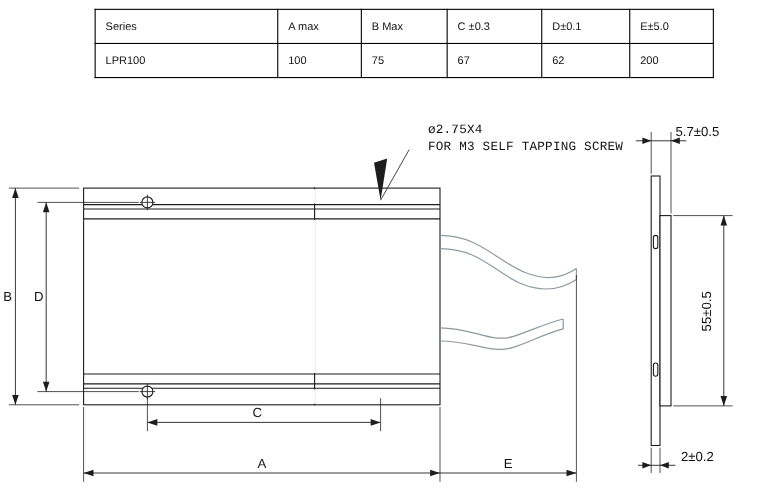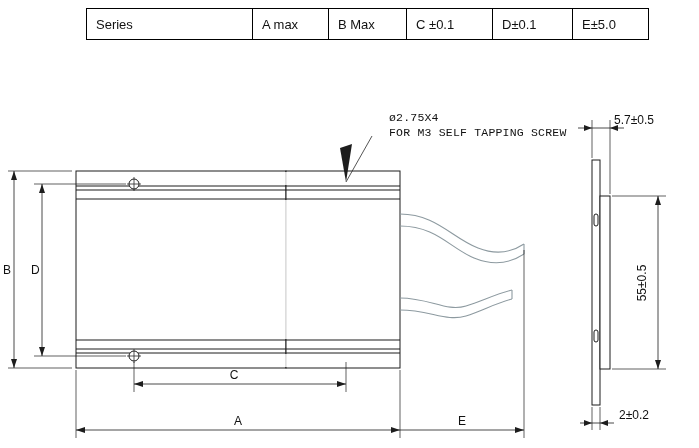--- a/index.html
+++ b/index.html
@@ -21,21 +21,21 @@
     width: 699px;
     height: 448px;
   }
 
   
   .spec-table {
     position: absolute;
     left: 86px;
     top: 8px;
     border-collapse: collapse;
-    font-size: 13px;
+    font-size: 10px;
   }
   .spec-table td {
     border: 1px solid #000000;
     padding: 6px 8px 6px 9px;
     height: 18px;
     font-weight: 400;
     color: #111;
     white-space: nowrap;
   }
   .col-series { width: 148px; }
@@ -76,23 +76,31 @@
 <body>
 
 <div id="stage">
 
   <table class="spec-table">
     <tbody>
       <tr>
         <td class="col-series">Series</td>
         <td class="col-a">A max</td>
         <td class="col-b">B Max</td>
-        <td class="col-c">C ±0.1</td>
+        <td class="col-c">C ±0.3</td>
         <td class="col-d">D±0.1</td>
         <td class="col-e">E±5.0</td>
+      </tr>
+      <tr>
+        <td>LPR100</td>
+        <td>100</td>
+        <td>75</td>
+        <td>67</td>
+        <td>62</td>
+        <td>200</td>
       </tr>
     </tbody>
   </table>
 
   <svg class="drawing" viewBox="0 0 699 448">
 
     <g>
 
       <rect class="body-fill" x="76" y="171" width="210" height="197"></rect>
 

